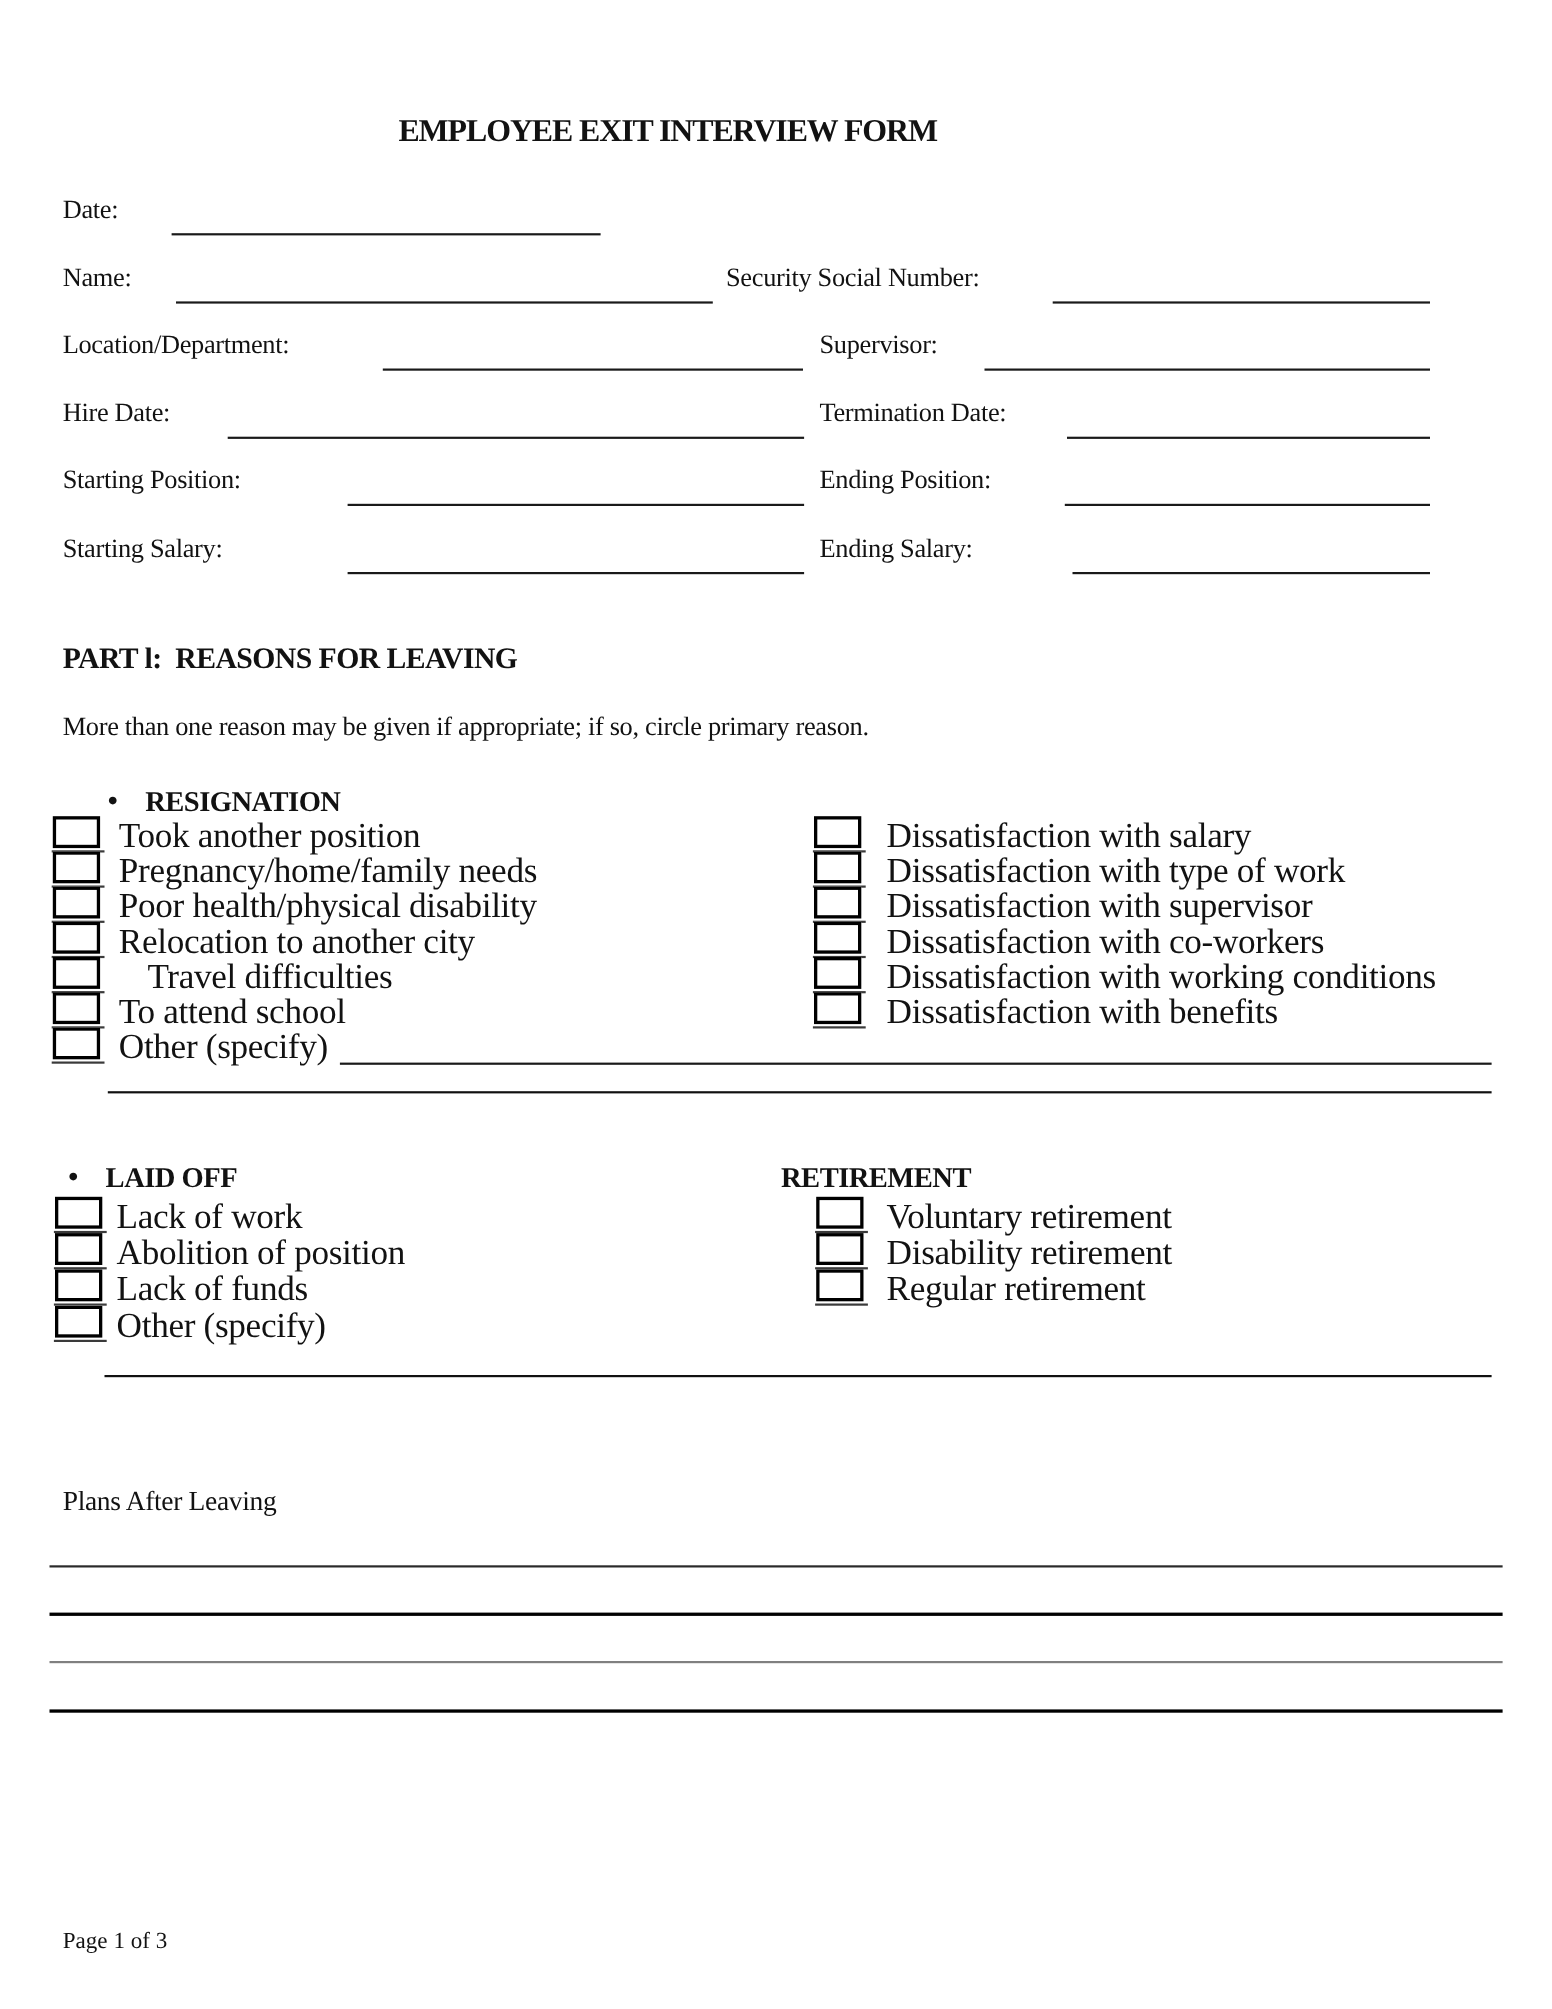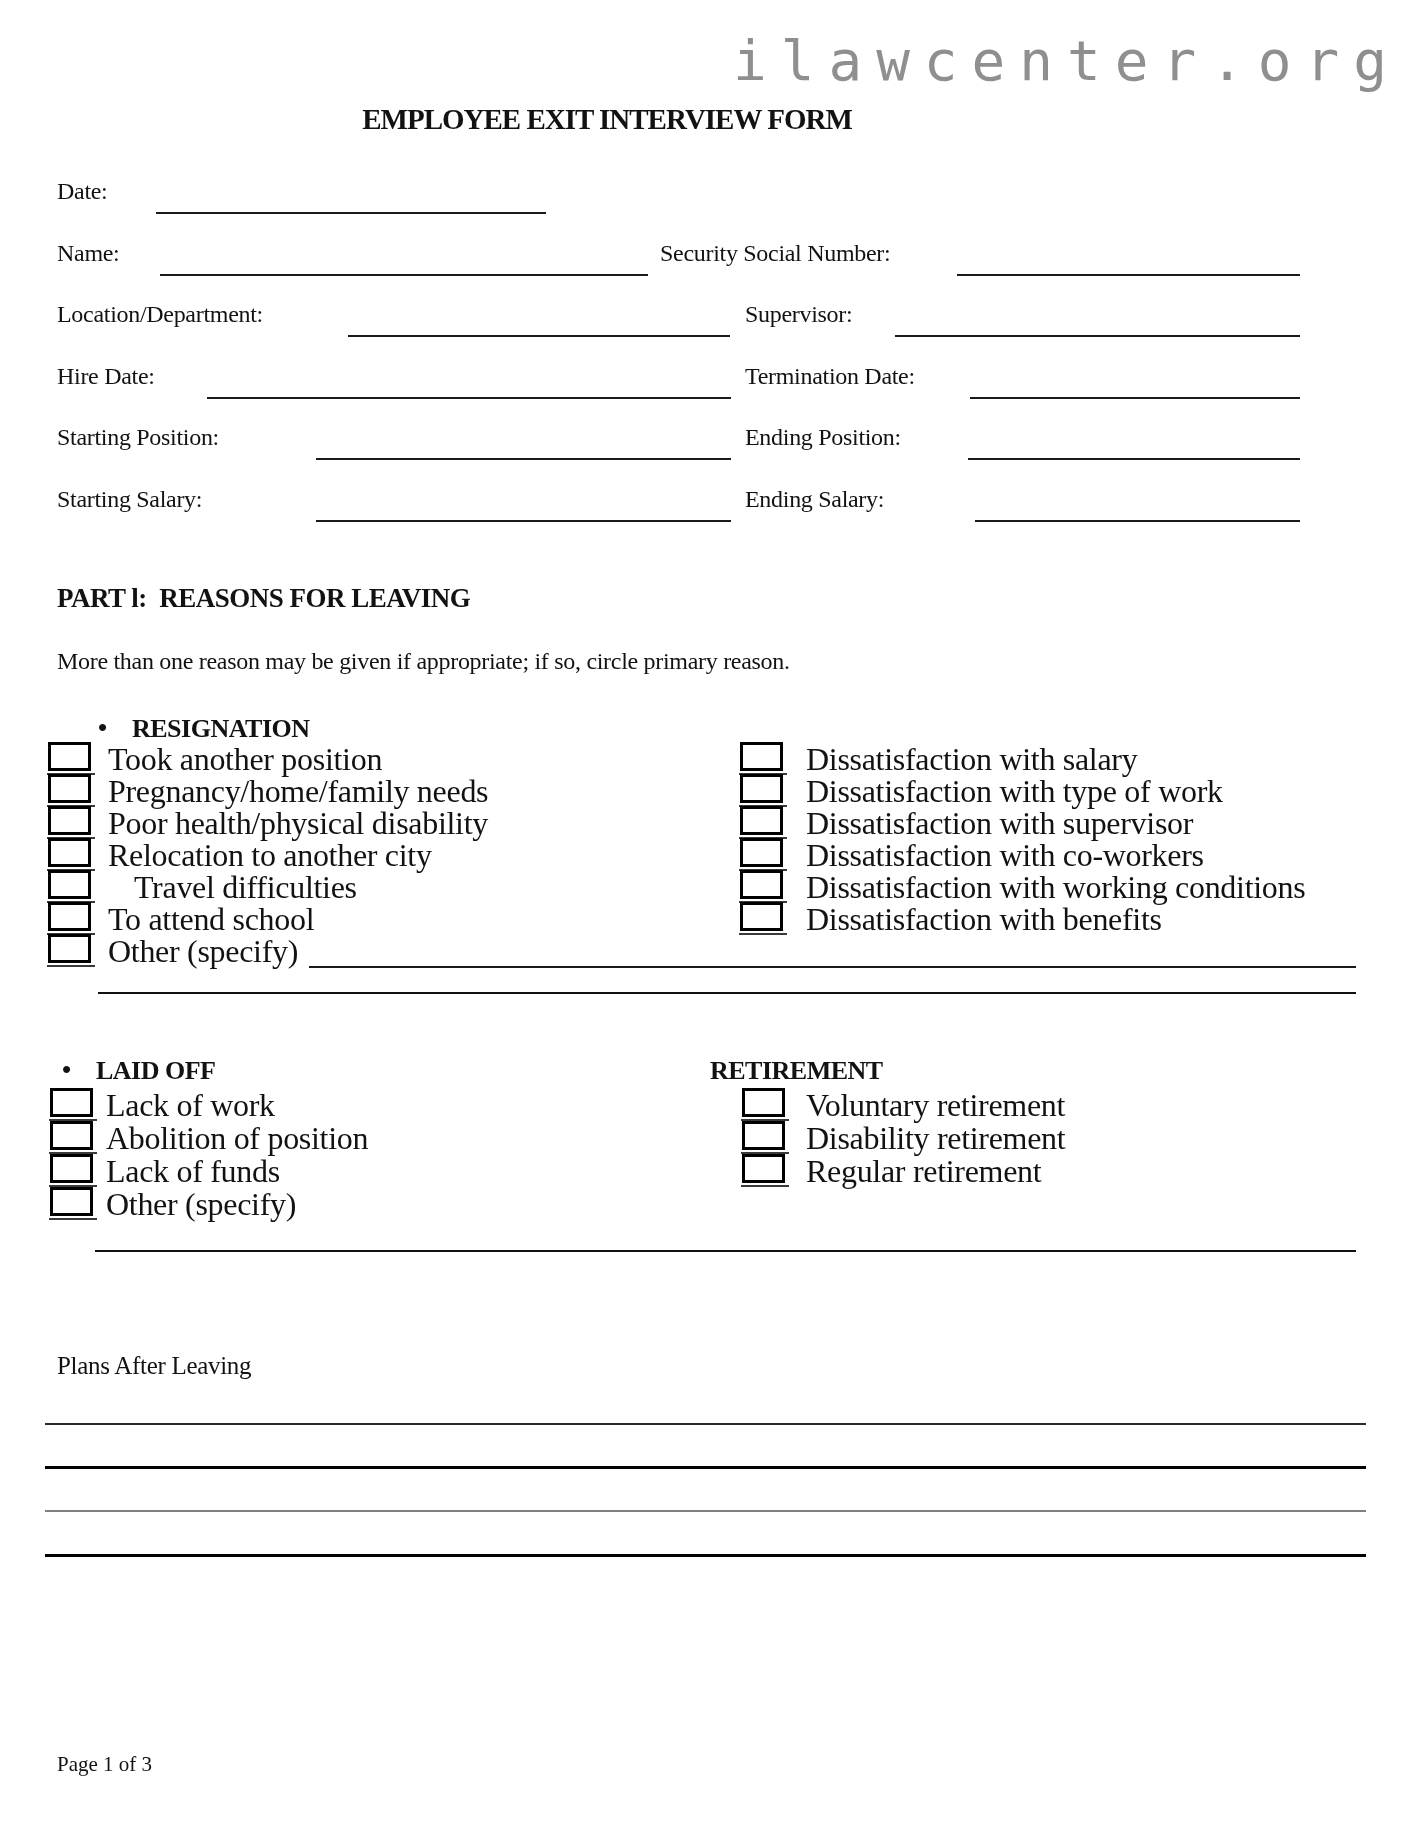--- a/index.html
+++ b/index.html
@@ -59,21 +59,20 @@
   .divider{height:2px;background:#111;}
   .plans-label{font-size:25px; letter-spacing:-0.3px;}
   .wline{left:45px; width:1321px;}
   .footer{font-size:21px;}
 </style>
 </head>
 <body>
 
 <div id="page">
 
-  <div class="abs watermark">ilawcenter.org</div>
 
   <div class="abs hdr" style="top:103px;">EMPLOYEE EXIT INTERVIEW FORM</div>
 
   <div class="abs flabel" style="left:57px; top:178px;">Date:</div>
   <div class="abs fline" style="left:156px; top:212px; width:390px;"></div>
 
   <div class="abs flabel" style="left:57px; top:240px;">Name:</div>
   <div class="abs fline" style="left:160px; top:274px; width:488px;"></div>
   <div class="abs flabel" style="left:660px; top:240px;">Security Social Number:</div>
   <div class="abs fline" style="left:957px; top:274px; width:343px;"></div>

